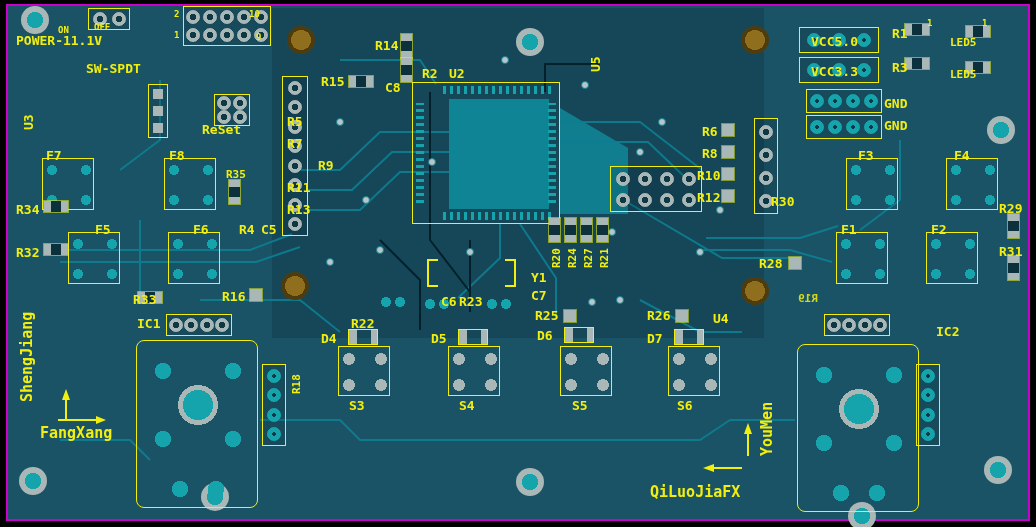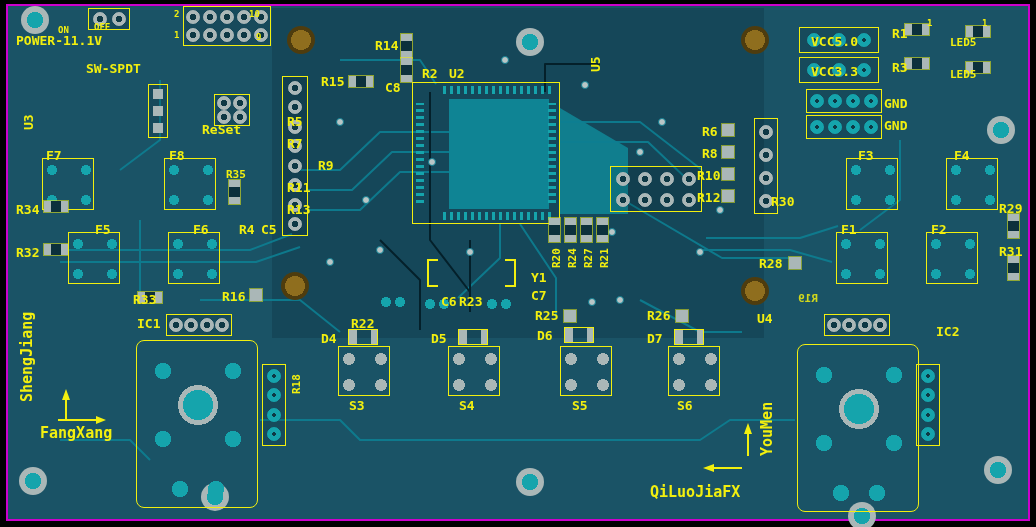--- a/index.html
+++ b/index.html
@@ -380,21 +380,21 @@
       <span class="lbl" style="left: 535px; top: 309px;">R25</span>
       <span class="lbl" style="left: 647px; top: 309px;">R26</span>
       <span class="lbl" style="left: 321px; top: 332px;">D4</span>
       <span class="lbl" style="left: 431px; top: 332px;">D5</span>
       <span class="lbl" style="left: 537px; top: 329px;">D6</span>
       <span class="lbl" style="left: 647px; top: 332px;">D7</span>
       <span class="lbl" style="left: 349px; top: 399px;">S3</span>
       <span class="lbl" style="left: 459px; top: 399px;">S4</span>
       <span class="lbl" style="left: 572px; top: 399px;">S5</span>
       <span class="lbl" style="left: 677px; top: 399px;">S6</span>
-      <span class="lbl" style="left: 757px; top: 312px;">U4</span>
+      <span class="lbl" style="left: 713px; top: 312px;">U4</span>
       <span class="lbl" style="left: 702px; top: 125px;">R6</span>
       <span class="lbl" style="left: 702px; top: 147px;">R8</span>
       <span class="lbl" style="left: 697px; top: 169px;">R10</span>
       <span class="lbl" style="left: 697px; top: 191px;">R12</span>
       <span class="lbl" style="left: 771px; top: 195px;">R30</span>
       <span class="lbl" style="left: 759px; top: 257px;">R28</span>
       <span class="lbl m sm2" style="left: 798px; top: 293px;">R19</span>
       <span class="lbl" style="left: 811px; top: 35px;">VCC5.0</span>
       <span class="lbl" style="left: 892px; top: 27px;">R1</span>
       <span class="lbl sm" style="left: 927px; top: 19px;">1</span>

